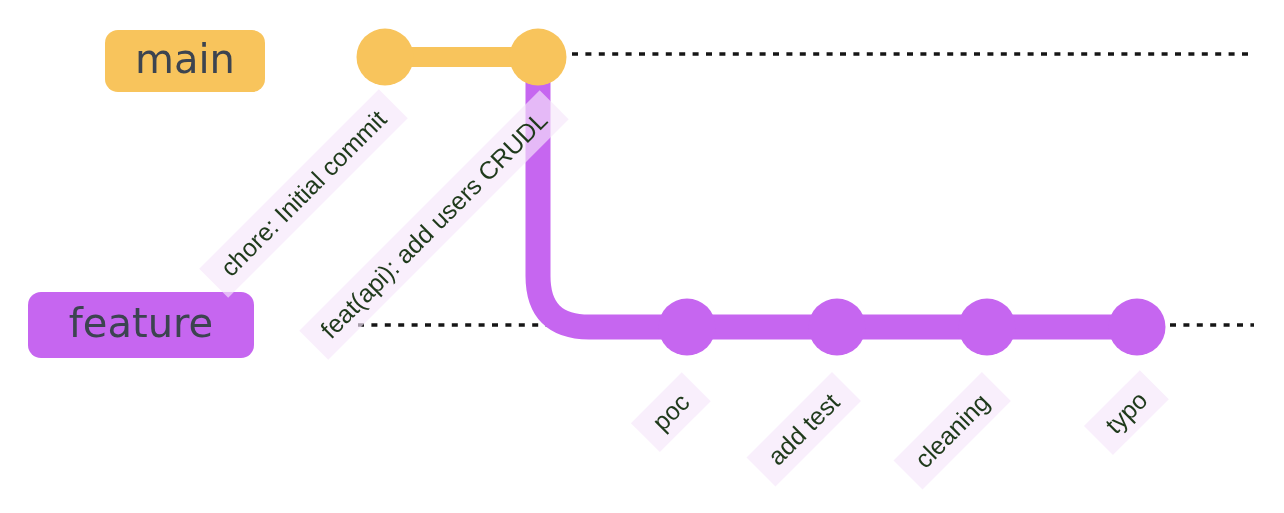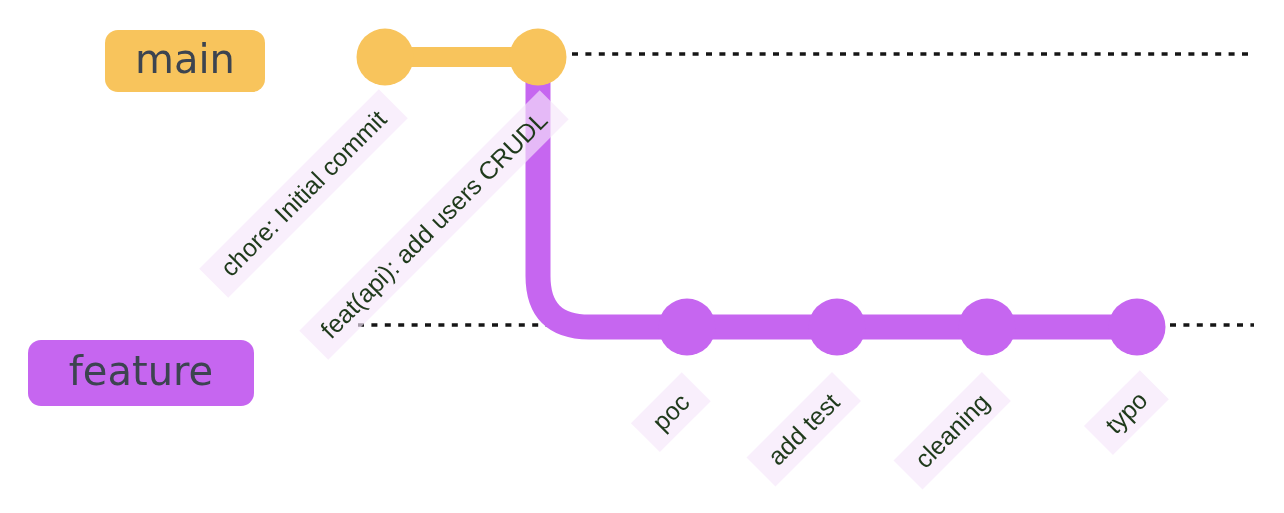--- a/index.html
+++ b/index.html
@@ -29,21 +29,20 @@
     padding-bottom: 4px;
     box-sizing: border-box;
   }
   .branch-label.main {
     left: 105px; top: 30px; width: 160px; height: 62px;
     background: var(--main_branch);
   }
   .branch-label.feature {
     left: 28px; top: 292px; width: 226px; height: 66px;
     background: var(--feature_branch);
-    margin-top: 48px;
   }
   .msg {
     position: absolute;
     transform-origin: 0 0;
     transform: rotate(-45deg) translateX(-100%);
     background: var(--label_bg);
     color: var(--message_text);
     font-family: "Liberation Sans", sans-serif;
     font-size: 25px;
     line-height: 1;

